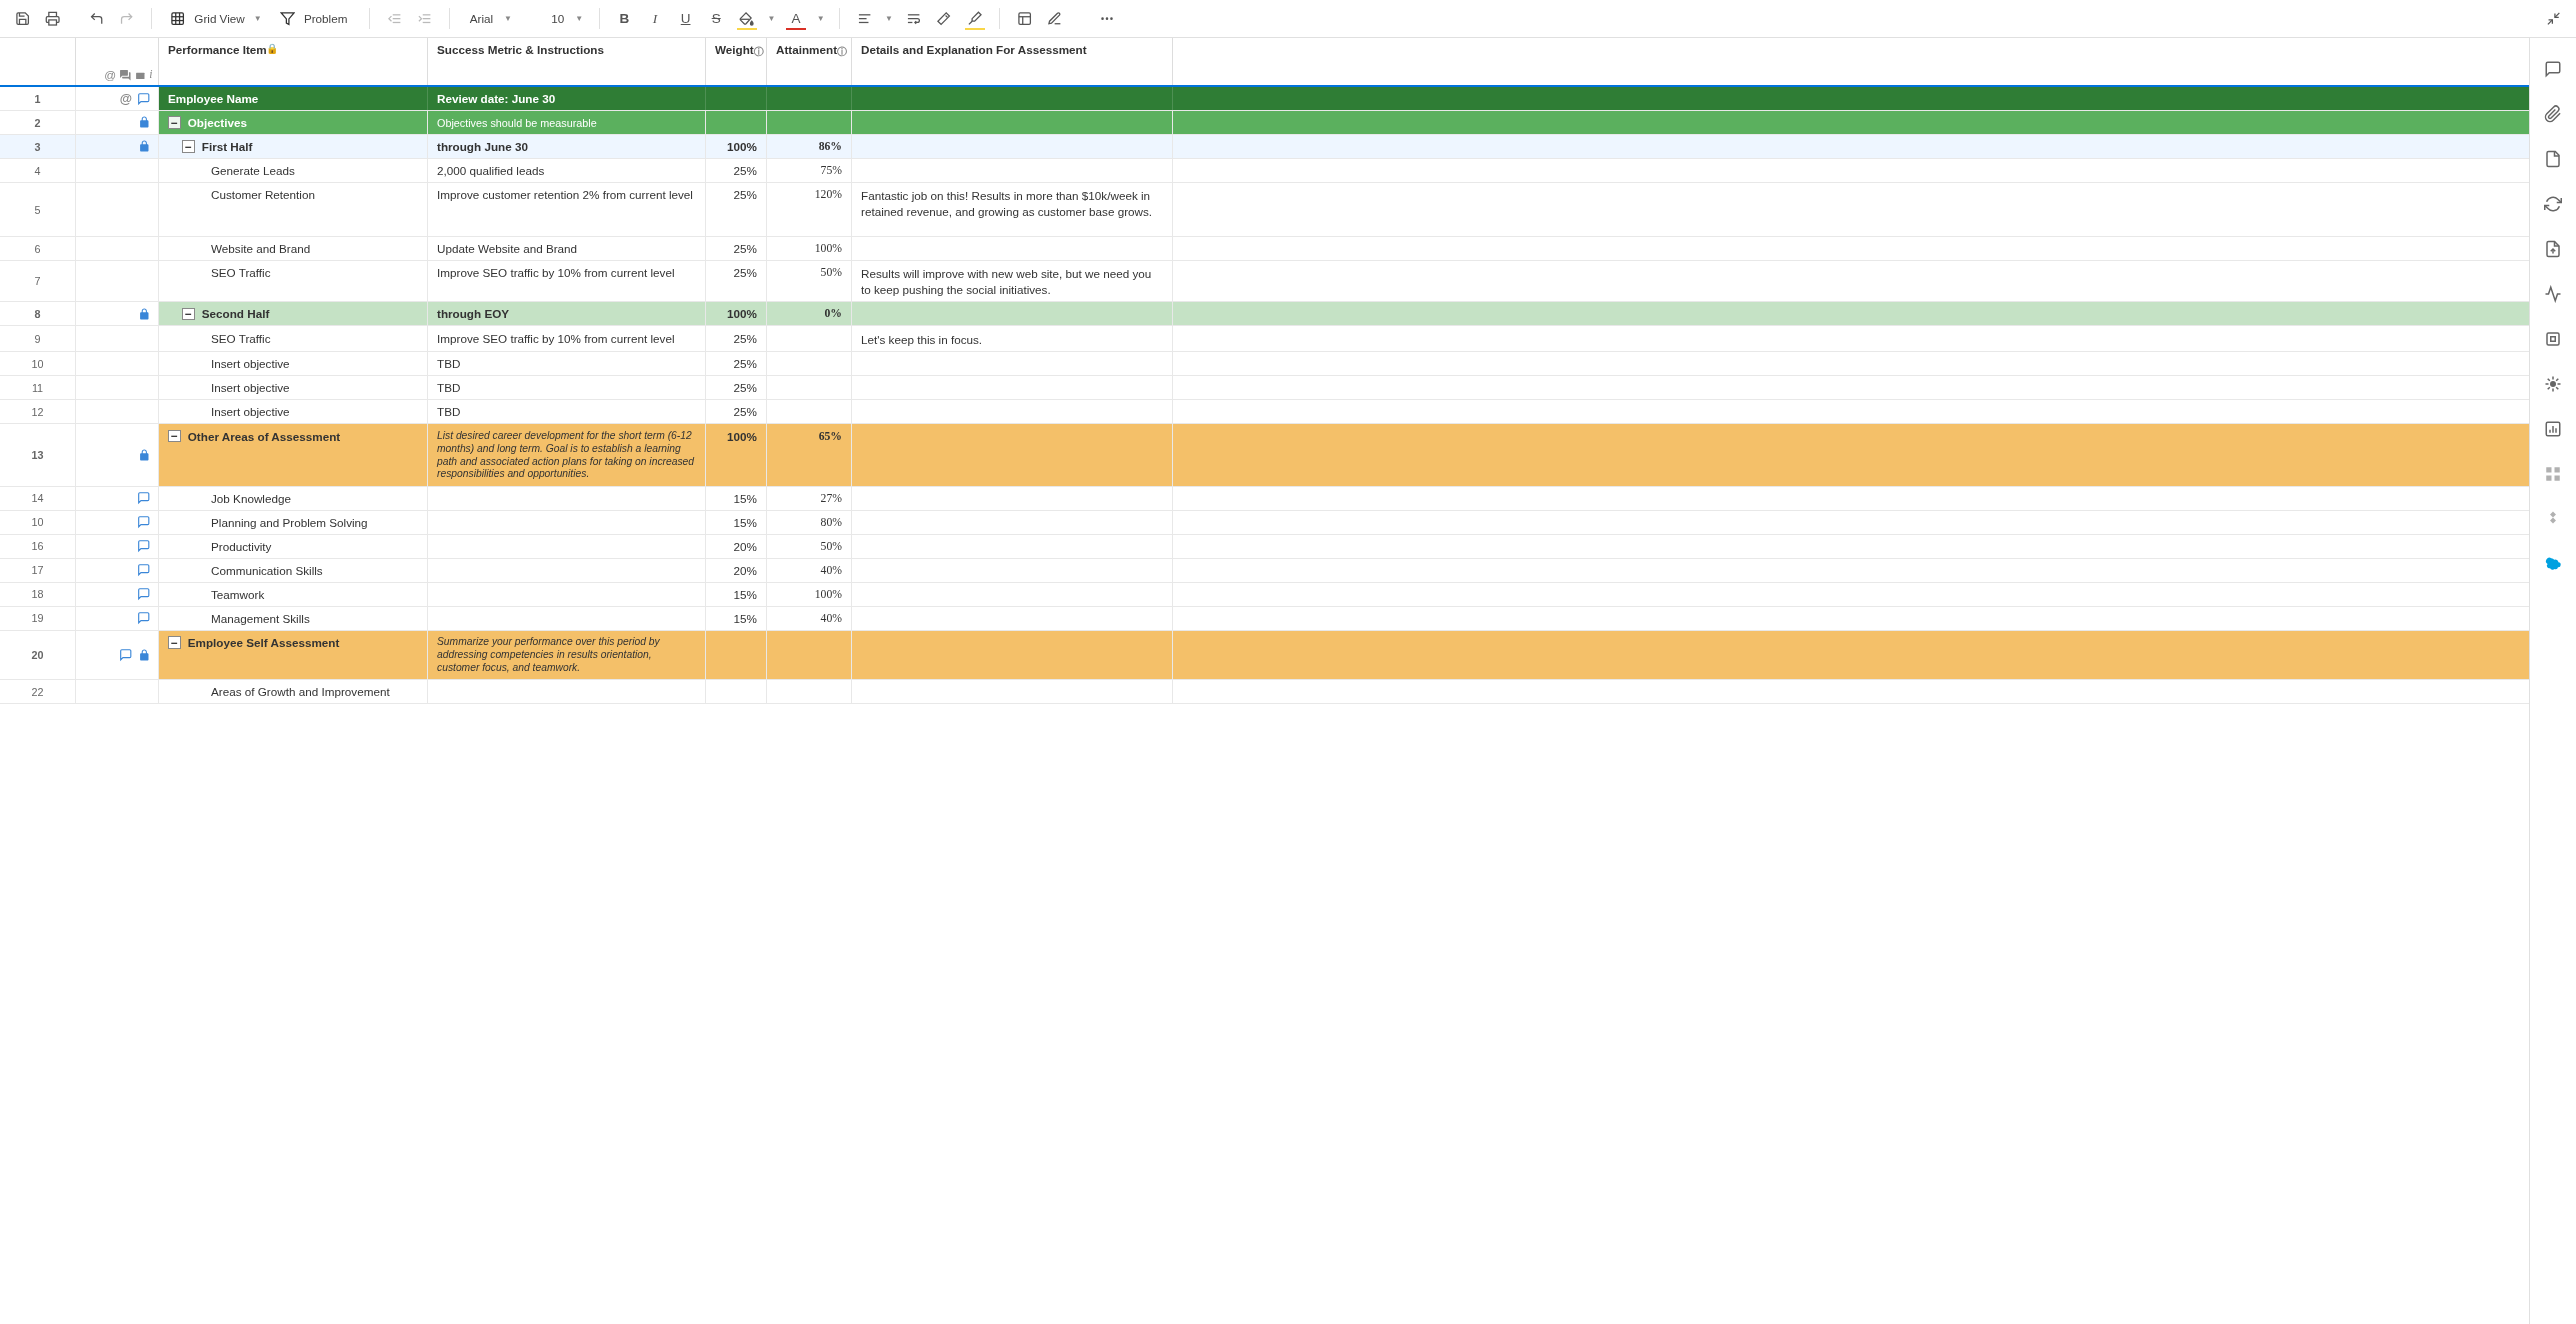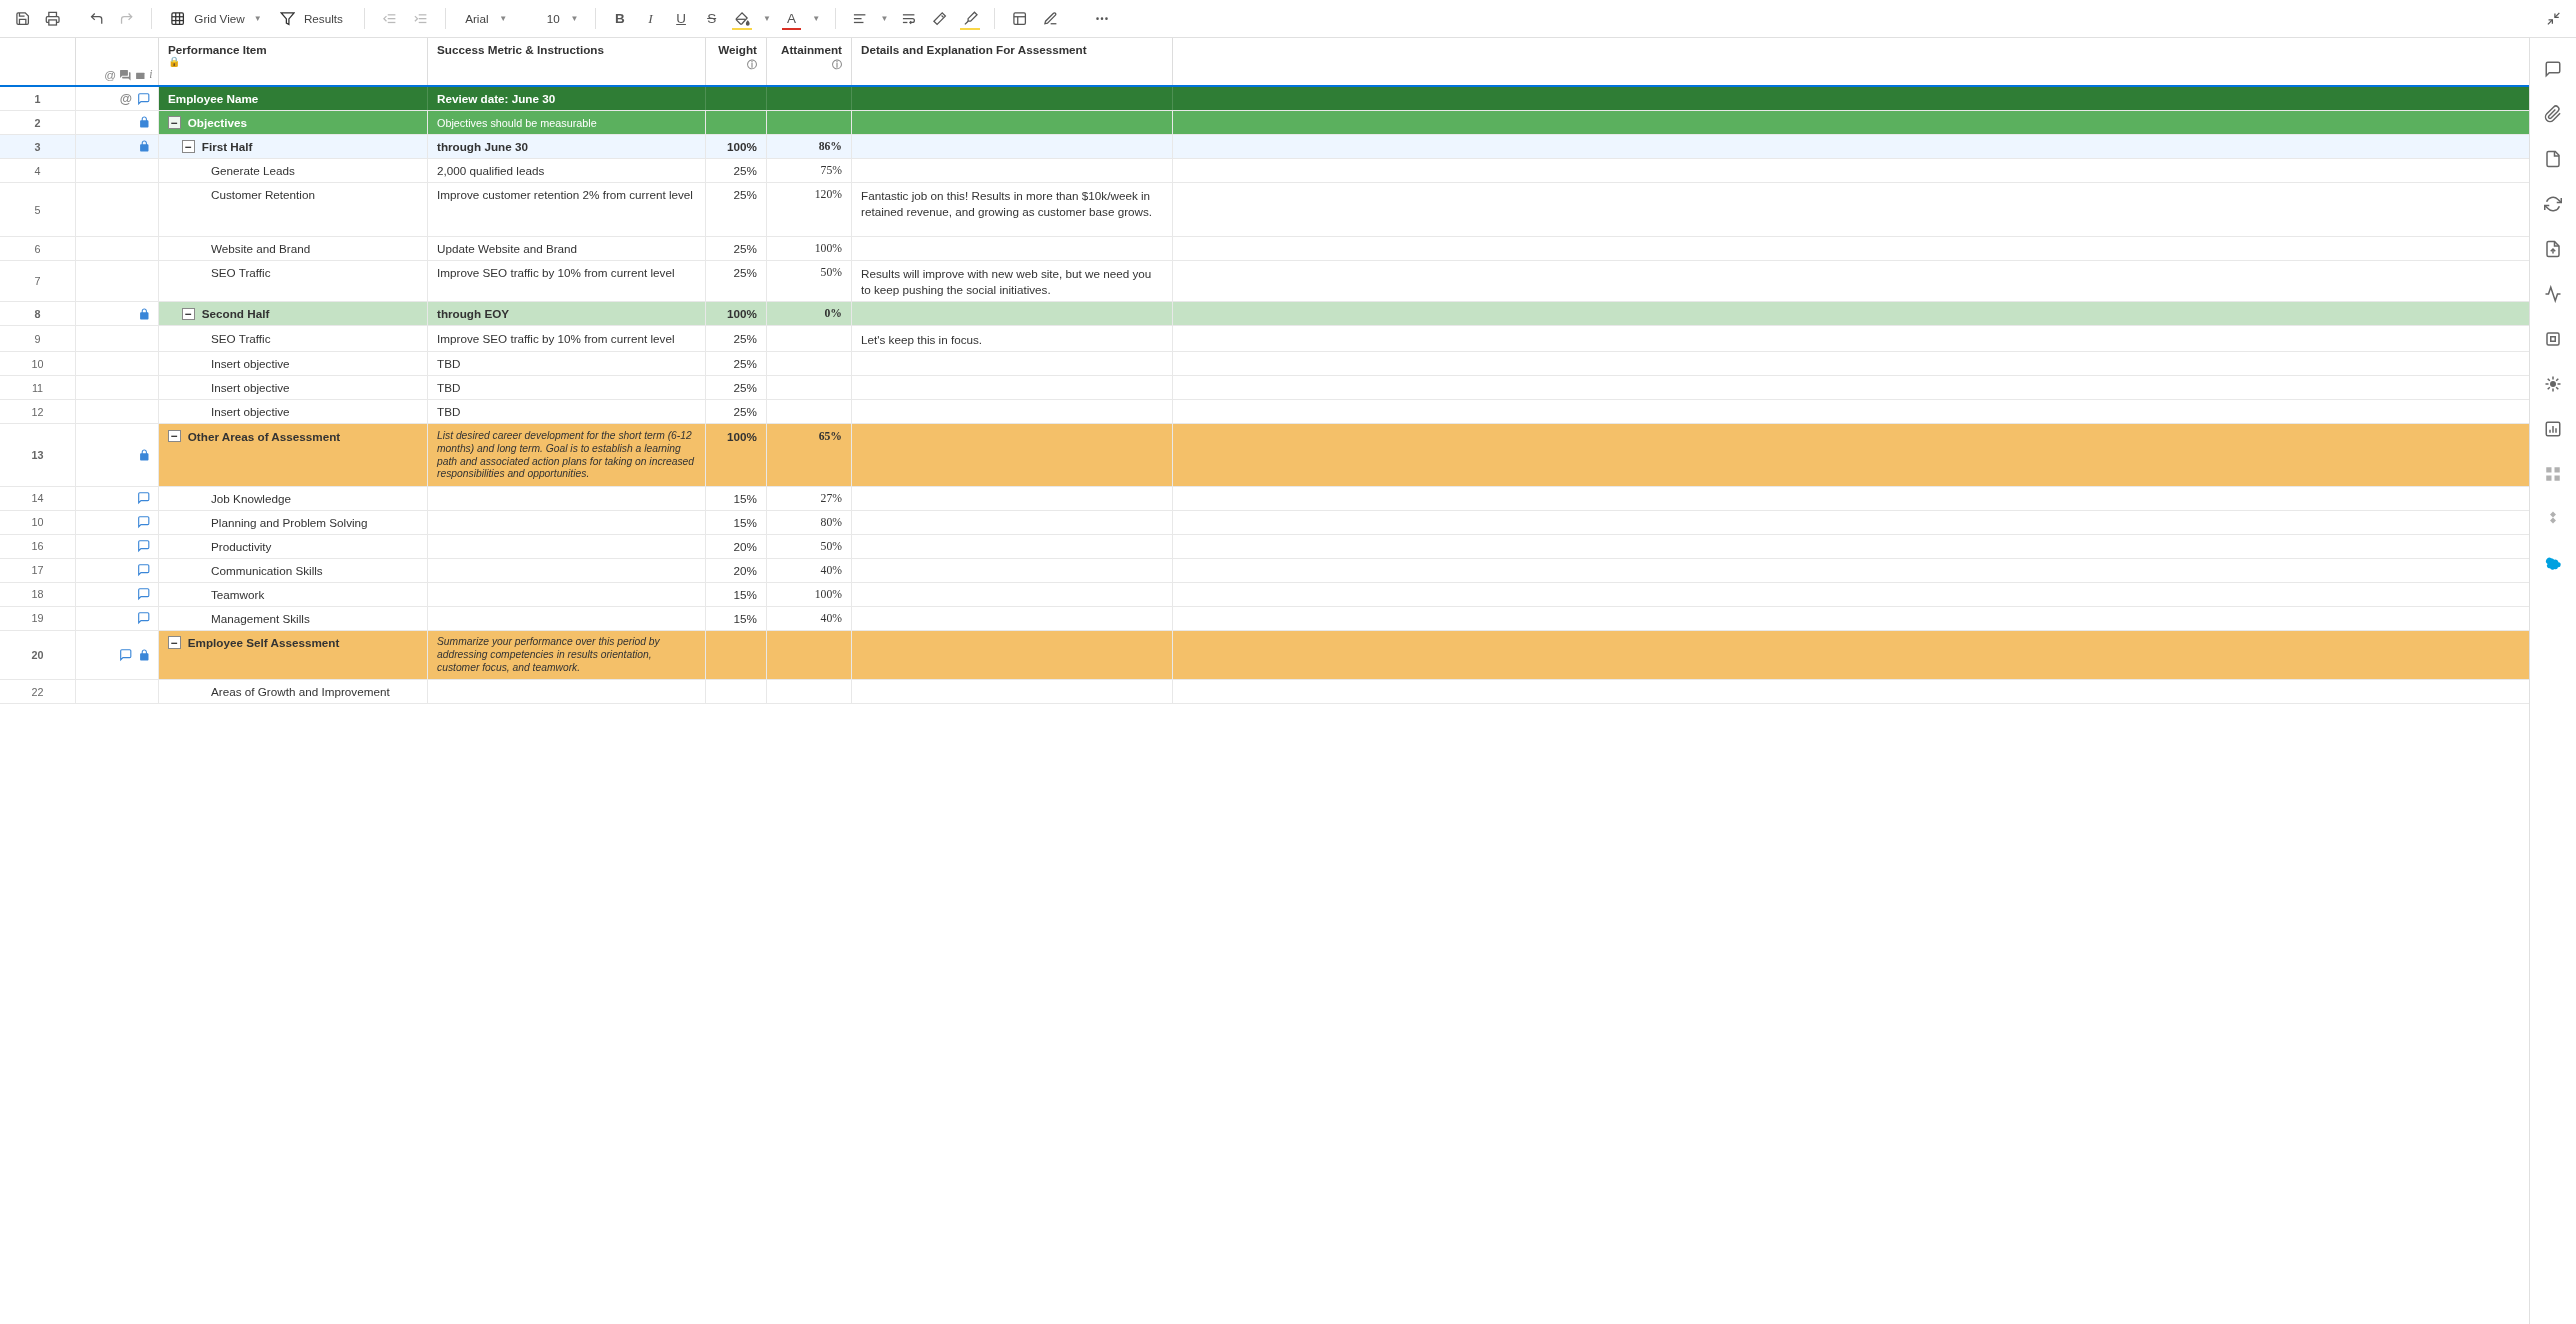--- a/index.html
+++ b/index.html
@@ -16,21 +16,21 @@
 .fullscreen-exit { margin-left: auto; }
 svg { display: block; }
 .main { display: flex; height: calc(100vh - 38px); }
 .sheet { flex: 1; overflow: auto; }
 .right-rail { width: 47px; border-left: 0.9px solid #e0e0e0; display: flex; flex-direction: column; align-items: center; padding-top: 18px; gap: 20px; }
 .rail-btn { width: 25px; height: 25px; display: flex; align-items: center; justify-content: center; cursor: pointer; color: #666; }
 
 .header-row { display: flex; height: 49px; border-bottom: 2.7px solid #0073db; background: #fff; }
 .rownum-col { width: 76px; border-right: 0.9px solid #ddd; display: flex; align-items: flex-end; justify-content: flex-end; padding: 3.6px 5.4px; gap: 3.6px; }
 .indicator-col { width: 83px; border-right: 0.9px solid #ddd; display: flex; align-items: flex-end; justify-content: flex-end; padding: 3.6px 5.4px; gap: 2.7px; }
-.col-h { border-right: 0.9px solid #ddd; padding: 5.4px 9px; font-weight: bold; font-size: 11.7px; color: #333; display: flex; flex-direction: column; justify-content: flex-start; }
+.col-h { border-right: 0.9px solid #ddd; padding: 5.4px 9px; font-weight: bold; font-size: 11.7px; color: #333; display: flex; flex-direction: row; justify-content: flex-start; }
 .col-perf { width: 269px; }
 .col-metric { width: 278px; }
 .col-weight { width: 61px; text-align: right; }
 .col-attain { width: 85px; text-align: right; }
 .col-details { width: 321px; }
 .info-icon { font-size: 10px; color: #888; margin-top: 1.8px; }
 .lock-sm { font-size: 10px; color: #888; }
 
 .row { display: flex; border-bottom: 0.9px solid #e8e8e8; min-height: 24px; }
 .rn { width: 76px; border-right: 0.9px solid #e8e8e8; display: flex; align-items: center; justify-content: center; font-size: 10.8px; color: #666; background: #fff; }
@@ -115,21 +115,21 @@
         <line x1="9" y1="3" x2="9" y2="21"></line>
         <line x1="15" y1="3" x2="15" y2="21"></line>
       </svg>
     <span class="tb-label">Grid View</span>
     <span class="caret">▼</span>
   </div>
   <div class="filter-btn">
     <svg width="15.3" height="15.3" viewBox="0 0 24 24" fill="none" stroke="currentColor" stroke-width="2">
         <polygon points="22 3 2 3 10 12.46 10 19 14 21 14 12.46 22 3"></polygon>
       </svg>
-    <span class="tb-label">Results</span>
+    <span class="tb-label">Problem</span>
   </div>
   <div class="tb-sep"></div>
   <div class="tb-btn" style="opacity:0.4">
       <svg width="15.3" height="15.3" viewBox="0 0 24 24" fill="none" stroke="currentColor" stroke-width="2">
         <line x1="21" y1="6" x2="9" y2="6"></line>
         <line x1="21" y1="12" x2="9" y2="12"></line>
         <line x1="21" y1="18" x2="9" y2="18"></line>
         <polyline points="7 8 3 12 7 16"></polyline>
       </svg>
     </div>

